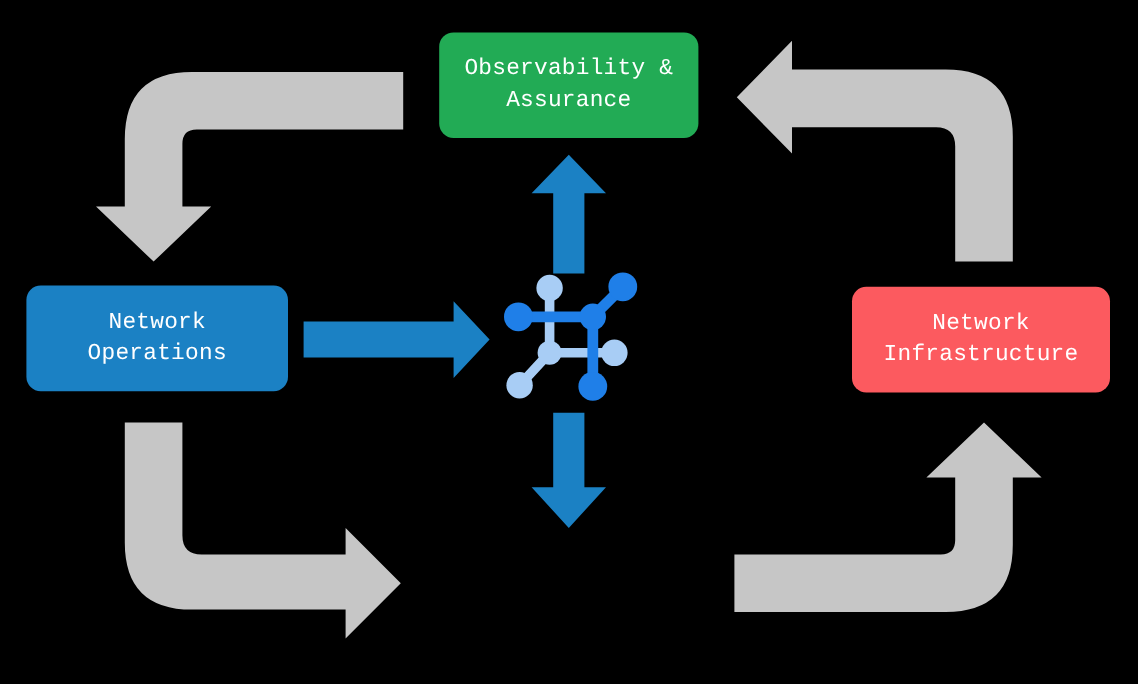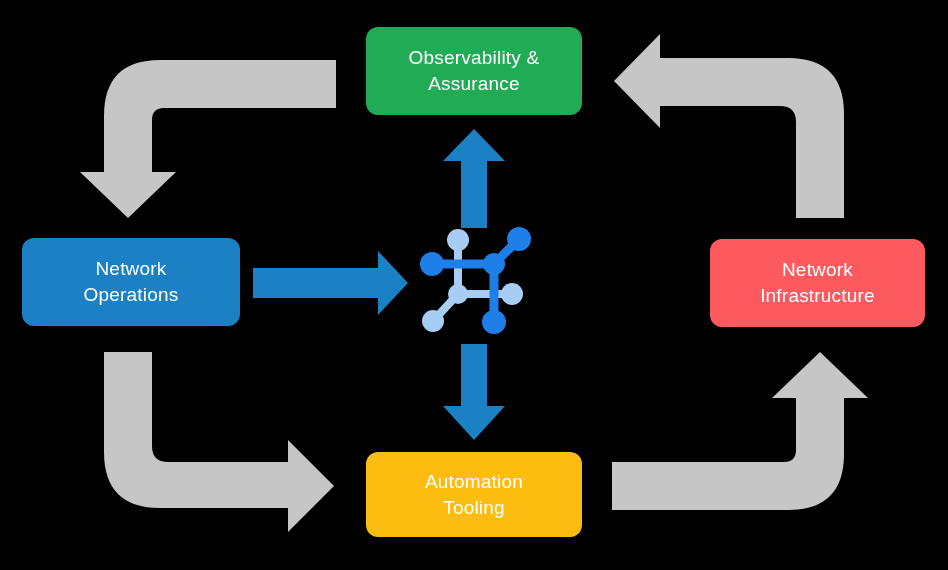--- a/index.html
+++ b/index.html
@@ -26,20 +26,21 @@
     justify-content: center;
     text-align: center;
     color: #ffffff;
     font-size: 19px;
     line-height: 1.35;
     font-weight: 400;
     letter-spacing: 0.2px;
     box-sizing: border-box;
     padding: 6px 10px;
     white-space: pre-line;
+    font-family: Liberation Mono, monospace;
   }
   #box-observability {
     left: 366px;
     top: 27px;
     width: 216px;
     height: 88px;
     background: #22ab55;
   }
   #box-network-operations {
     left: 22px;
@@ -141,16 +142,14 @@
 
   <div class="node-box" id="box-observability">Observability &amp;
 Assurance</div>
 
   <div class="node-box" id="box-network-operations">Network
 Operations</div>
 
   <div class="node-box" id="box-network-infrastructure">Network
 Infrastructure</div>
 
-  <div class="node-box" id="box-automation-tooling">Automation
-Tooling</div>
 
 </div>
 
 </body></html>

